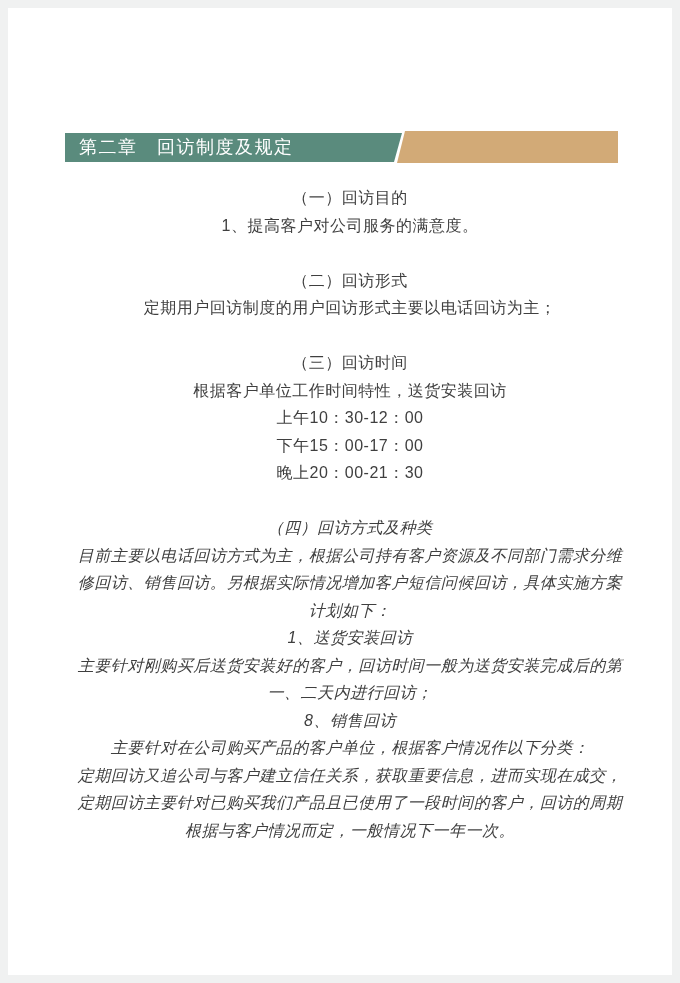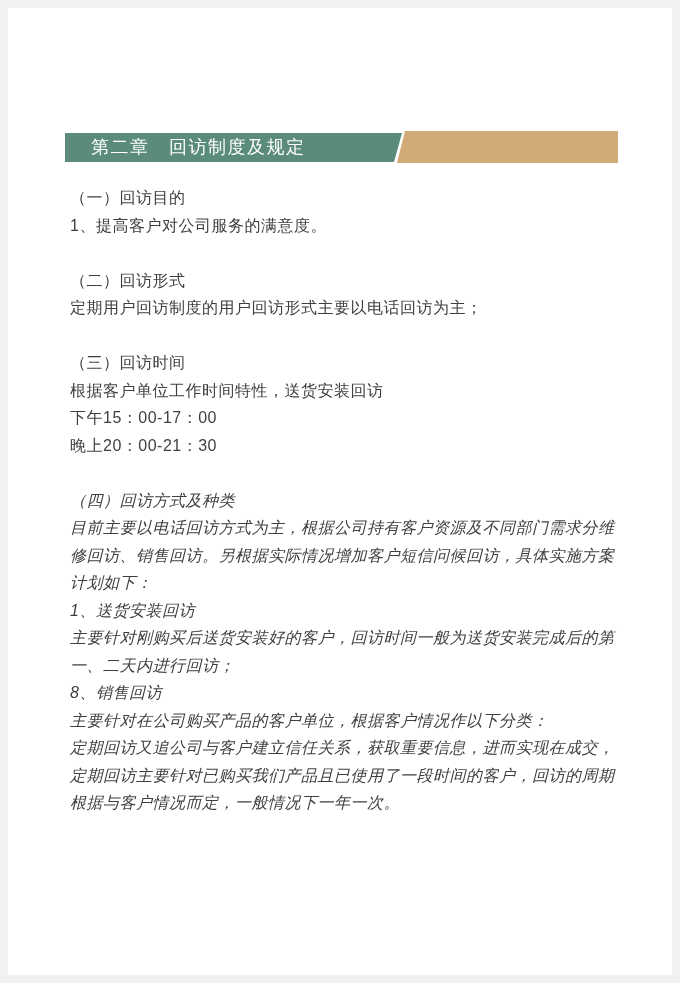--- a/index.html
+++ b/index.html
@@ -18,39 +18,40 @@
   }
   .banner-teal{
     position:absolute;
     left:57px;top:125px;
     width:337px;height:29px;
     background:#5a8b7d;
     clip-path:polygon(0 0,100% 0,calc(100% - 8px) 100%,0 100%);
     color:#ffffff;
     font-size:18px;
     line-height:29px;
-    padding-left:26px;
+    padding-left:14px;
     box-sizing:border-box;
     letter-spacing:1.5px;
     white-space:nowrap;
   }
   .banner-tan{
     position:absolute;
     left:389px;top:123px;
     width:221px;height:32px;
     background:#d2aa77;
     clip-path:polygon(8px 0,100% 0,100% 100%,0 100%);
   }
   .content{
     position:absolute;
     left:62px;top:176px;
     width:560px;
     color:#3f3f3f;
     font-size:16px;
     letter-spacing:0.5px;
+    text-align:center;
   }
   .section{margin:0 0 27.5px 0;}
   .section:last-child{margin-bottom:0;font-style:italic;}
   .line{
     height:27.5px;
     line-height:27.5px;
     white-space:nowrap;
   }
 </style>
 </head>
@@ -71,20 +72,21 @@
     </div>
 
     <div class="section">
       <div class="line">（二）回访形式</div>
       <div class="line">定期用户回访制度的用户回访形式主要以电话回访为主；</div>
     </div>
 
     <div class="section">
       <div class="line">（三）回访时间</div>
       <div class="line">根据客户单位工作时间特性，送货安装回访</div>
+      <div class="line">上午10：30-12：00</div>
       <div class="line">下午15：00-17：00</div>
       <div class="line">晚上20：00-21：30</div>
     </div>
 
     <div class="section">
       <div class="line">（四）回访方式及种类</div>
       <div class="line">目前主要以电话回访方式为主，根据公司持有客户资源及不同部门需求分维</div>
       <div class="line">修回访、销售回访。另根据实际情况增加客户短信问候回访，具体实施方案</div>
       <div class="line">计划如下：</div>
       <div class="line">1、送货安装回访</div>

